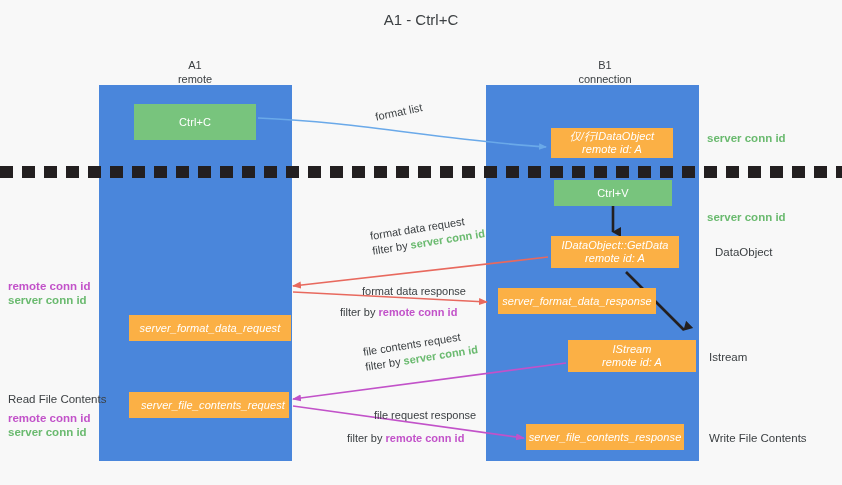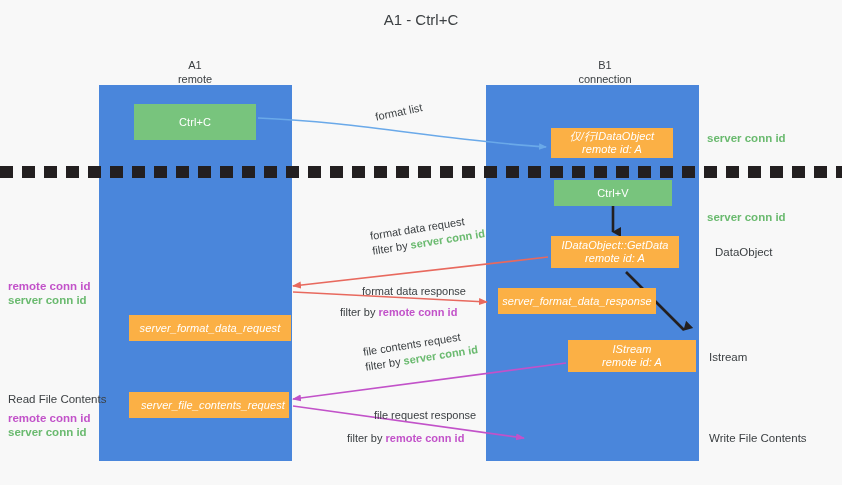--- a/index.html
+++ b/index.html
@@ -139,20 +139,23 @@
 
   <div class="abs node orange" style="left:568px;top:340px;width:128px;height:32px;">
     <div>IStream</div>
     <div class="l2">remote id: A</div>
   </div>
 
   <div class="abs node orange" style="left:129px;top:392px;width:160px;height:26px;padding-left:8px;">
     <div>server_file_contents_request</div>
   </div>
 
+  <div class="abs node orange" style="left:526px;top:424px;width:158px;height:26px;">
+    <div>server_file_contents_response</div>
+  </div>
 
   <div class="abs edge-label rot-up-s" style="left:374px;top:110px;">
     <span>format list</span>
   </div>
 
   <div class="abs edge-label rot-up" style="left:369px;top:229px;">
     <div>format data request</div>
     <div>
       <span>filter by </span><span class="k-green">server conn id</span>
     </div>

